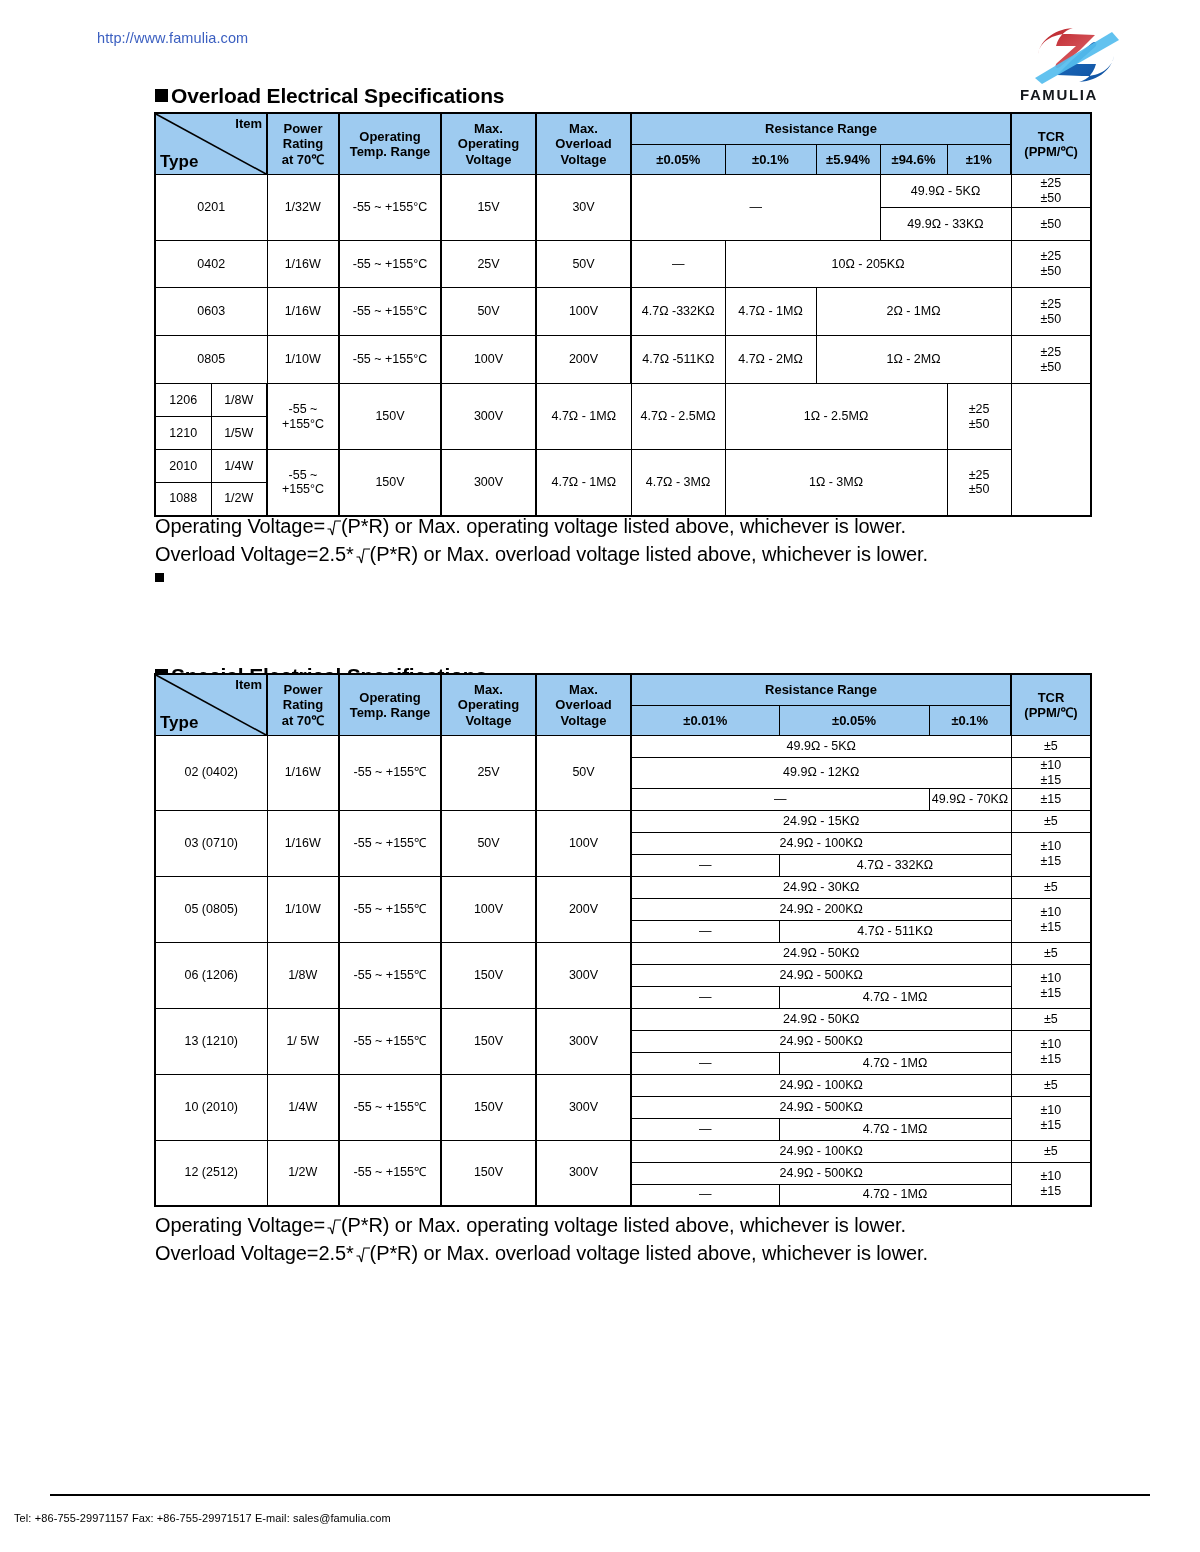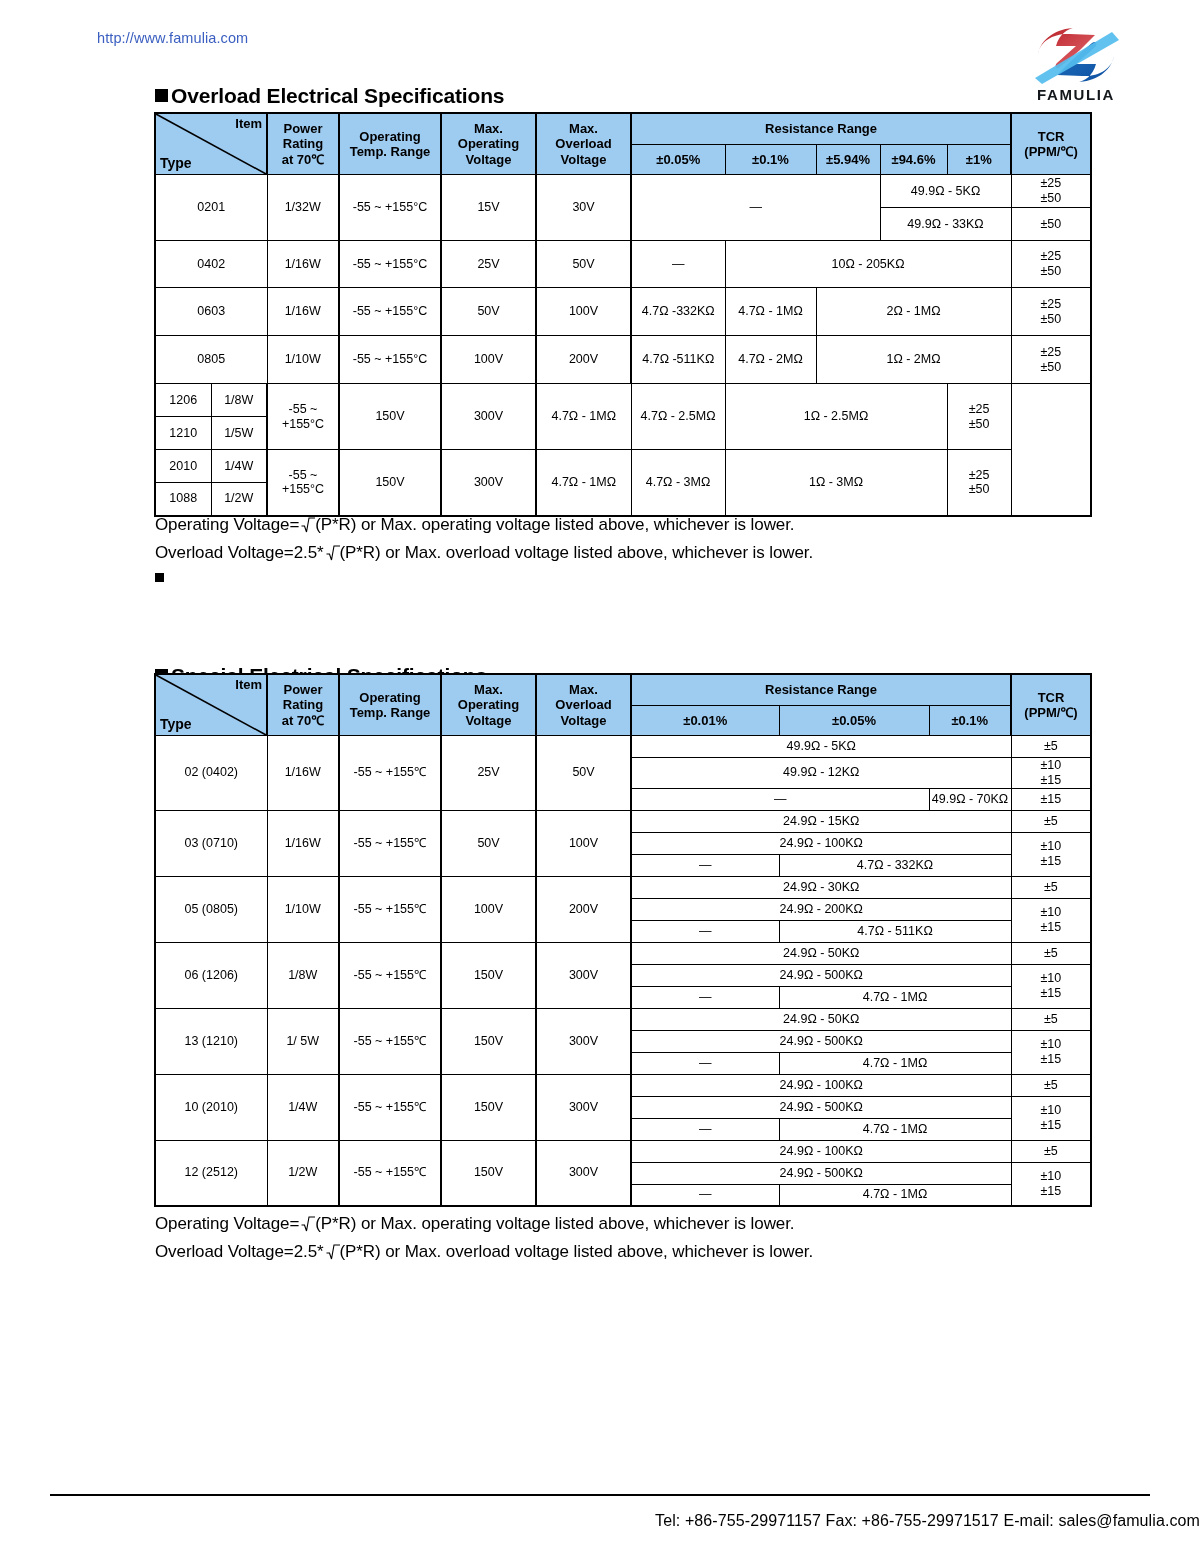--- a/index.html
+++ b/index.html
@@ -23,21 +23,21 @@
     top: 30px;
     font-size: 14.5px;
     color: #3b5fc0;
     letter-spacing: 0.1px;
   }
   .logo-wrap {
     position: absolute;
     right: 68px;
     top: 22px;
     width: 112px;
-    text-align: center;
+    text-align: left;
   }
   .logo-mark { width: 112px; height: 66px; display: block; }
   .logo-text {
     font-size: 15px;
     font-weight: bold;
     letter-spacing: 1.6px;
     color: #14181c;
     margin-top: -2px;
   }
 
@@ -112,30 +112,30 @@
     right: 4px;
     top: 2px;
     font-weight: bold;
     font-size: 13px;
   }
   .corner .type-lbl {
     position: absolute;
     left: 4px;
     bottom: 2px;
     font-weight: bold;
-    font-size: 14px;
+    font-size: 17px;
   }
 
   .two-line span { display: block; }
 
   
   .note {
     position: absolute;
     left: 155px;
-    font-size: 17px;
+    font-size: 20px;
     white-space: nowrap;
     letter-spacing: -0.1px;
   }
   .rad {
     display: inline-block;
     position: relative;
     padding-left: 2px;
   }
   .rad svg { vertical-align: -3px; }
 
@@ -155,23 +155,24 @@
     right: 50px;
     top: 1494px;
     height: 2px;
     background: #000;
   }
   .footer-text {
     position: absolute;
     left: 0;
     right: 0;
     top: 1512px;
-    text-align: right;
-    font-size: 16px;
+    text-align: left;
+    font-size: 11px;
     letter-spacing: 0.1px;
+    padding-left: 14px;
   }
 </style>
 </head>
 <body>
 
 <div class="url">http://www.famulia.com</div>
 
 <div class="logo-wrap">
   <svg class="logo-mark" viewBox="0 0 112 66">
     <defs>

